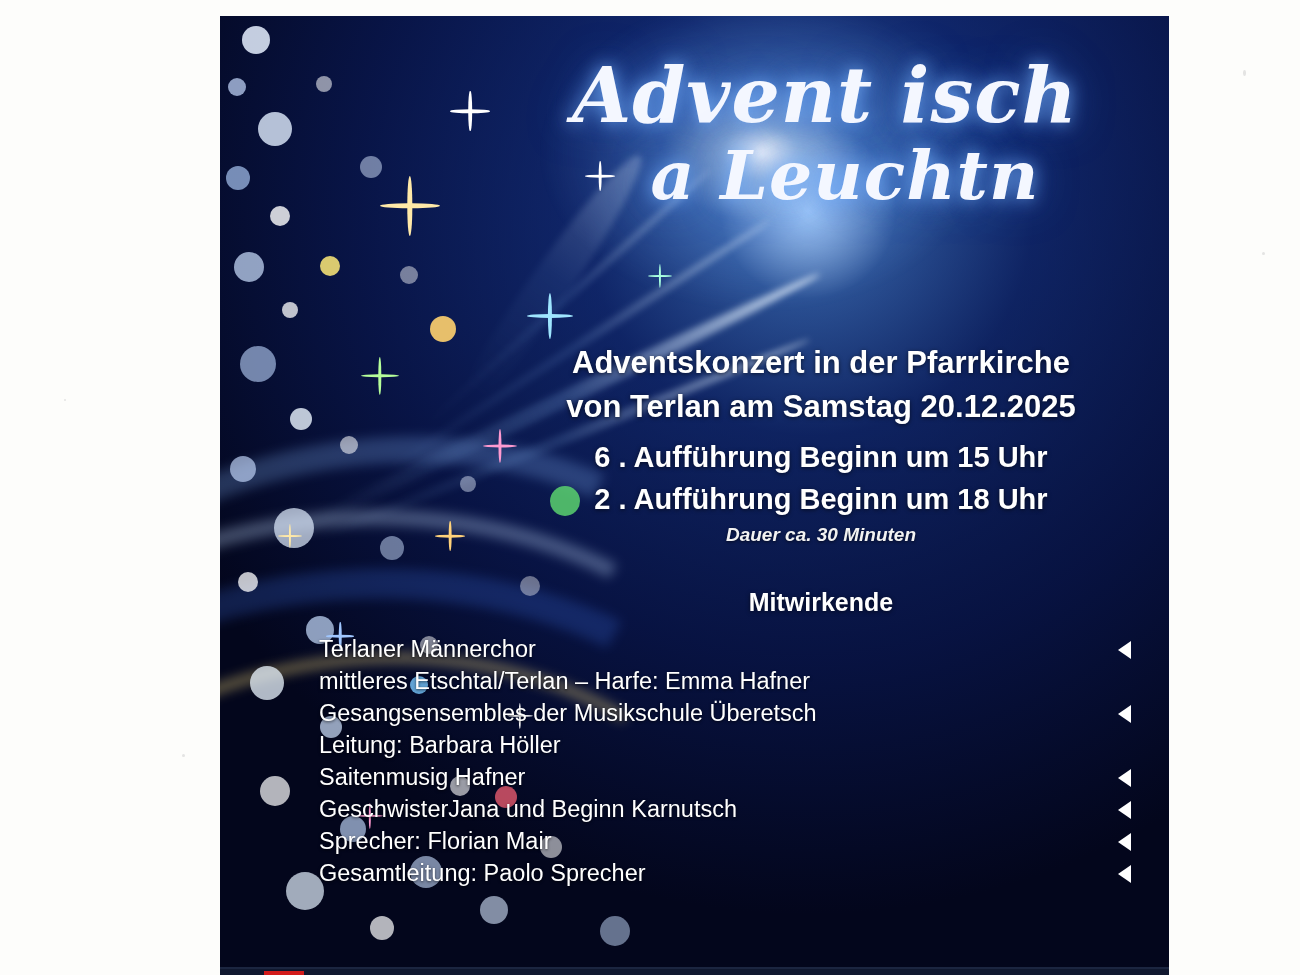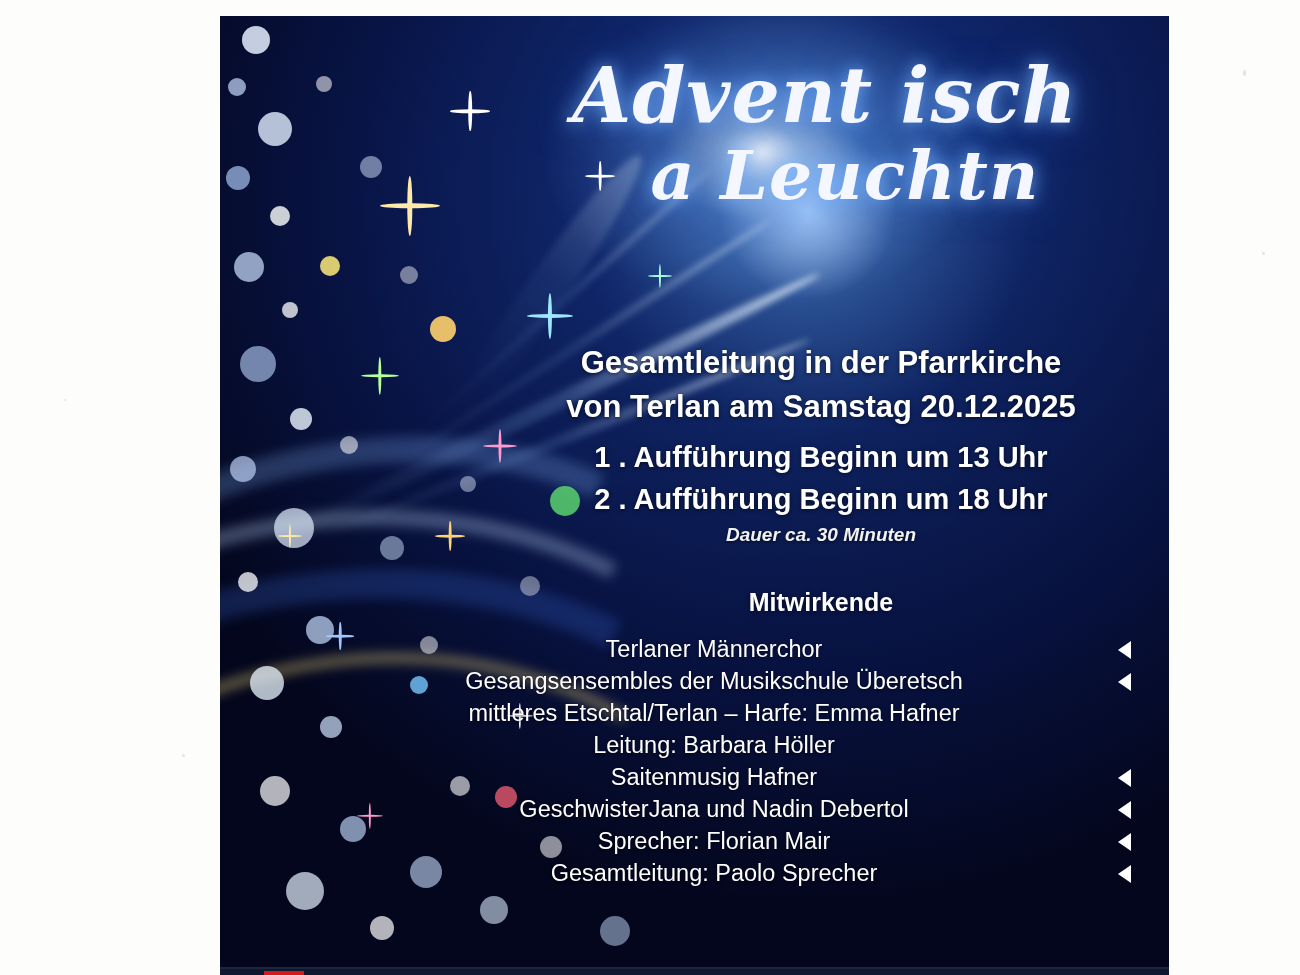--- a/index.html
+++ b/index.html
@@ -169,21 +169,21 @@
     color: #ffffff;
     font-weight: bold;
     font-size: 25px;
     text-shadow: 0 1px 4px rgba(0,0,0,.6);
   }
   .cast-list {
     position: absolute;
     right: 30px;
     top: 618px;
     width: 820px;
-    text-align: center;
+    text-align: left;
     padding-right: 30px;
     box-sizing: border-box;
     color: #ffffff;
   }
   .cast-row {
     position: relative;
     font-size: 23.5px;
     line-height: 1.36;
     white-space: nowrap;
     text-shadow: 0 1px 3px rgba(0,0,0,.65);
@@ -308,54 +308,54 @@
     <div class="bokeh" style="left:190px;top:660px;width:18px;height:18px;background:rgba(120,200,255,.8);"></div>
 
     <div class="text-layer">
 
       <div class="title">
         <span class="line1">Advent isch</span>
         <span class="line2">a Leuchtn</span>
       </div>
 
       <div class="subtitle">
-        <div>Gesamtleitung in der Pfarrkirche</div>
+        <div>Adventskonzert in der Pfarrkirche</div>
         <div>von Terlan am Samstag 20.12.2025</div>
       </div>
 
       <div class="perf">
-        <div>1 . Aufführung Beginn um 13 Uhr</div>
+        <div>6 . Aufführung Beginn um 15 Uhr</div>
         <div>2 . Aufführung Beginn um 18 Uhr</div>
       </div>
 
       <div class="duration">Dauer ca. 30 Minuten</div>
 
       <div class="cast-heading">Mitwirkende</div>
 
       <div class="cast-list">
         <div class="cast-row">
           <span>Terlaner Männerchor</span>
           <span class="marker"></span>
         </div>
         <div class="cast-row">
+          <span>mittleres Etschtal/Terlan – Harfe: Emma Hafner</span>
+        </div>
+        <div class="cast-row">
           <span>Gesangsensembles der Musikschule Überetsch</span>
           <span class="marker"></span>
         </div>
         <div class="cast-row">
-          <span>mittleres Etschtal/Terlan – Harfe: Emma Hafner</span>
-        </div>
-        <div class="cast-row">
           <span>Leitung: Barbara Höller</span>
         </div>
         <div class="cast-row">
           <span>Saitenmusig Hafner</span>
           <span class="marker"></span>
         </div>
         <div class="cast-row">
-          <span>GeschwisterJana und Nadin Debertol</span>
+          <span>GeschwisterJana und Beginn Karnutsch</span>
           <span class="marker"></span>
         </div>
         <div class="cast-row">
           <span>Sprecher: Florian Mair</span>
           <span class="marker"></span>
         </div>
         <div class="cast-row">
           <span>Gesamtleitung: Paolo Sprecher</span>
           <span class="marker"></span>
         </div>

